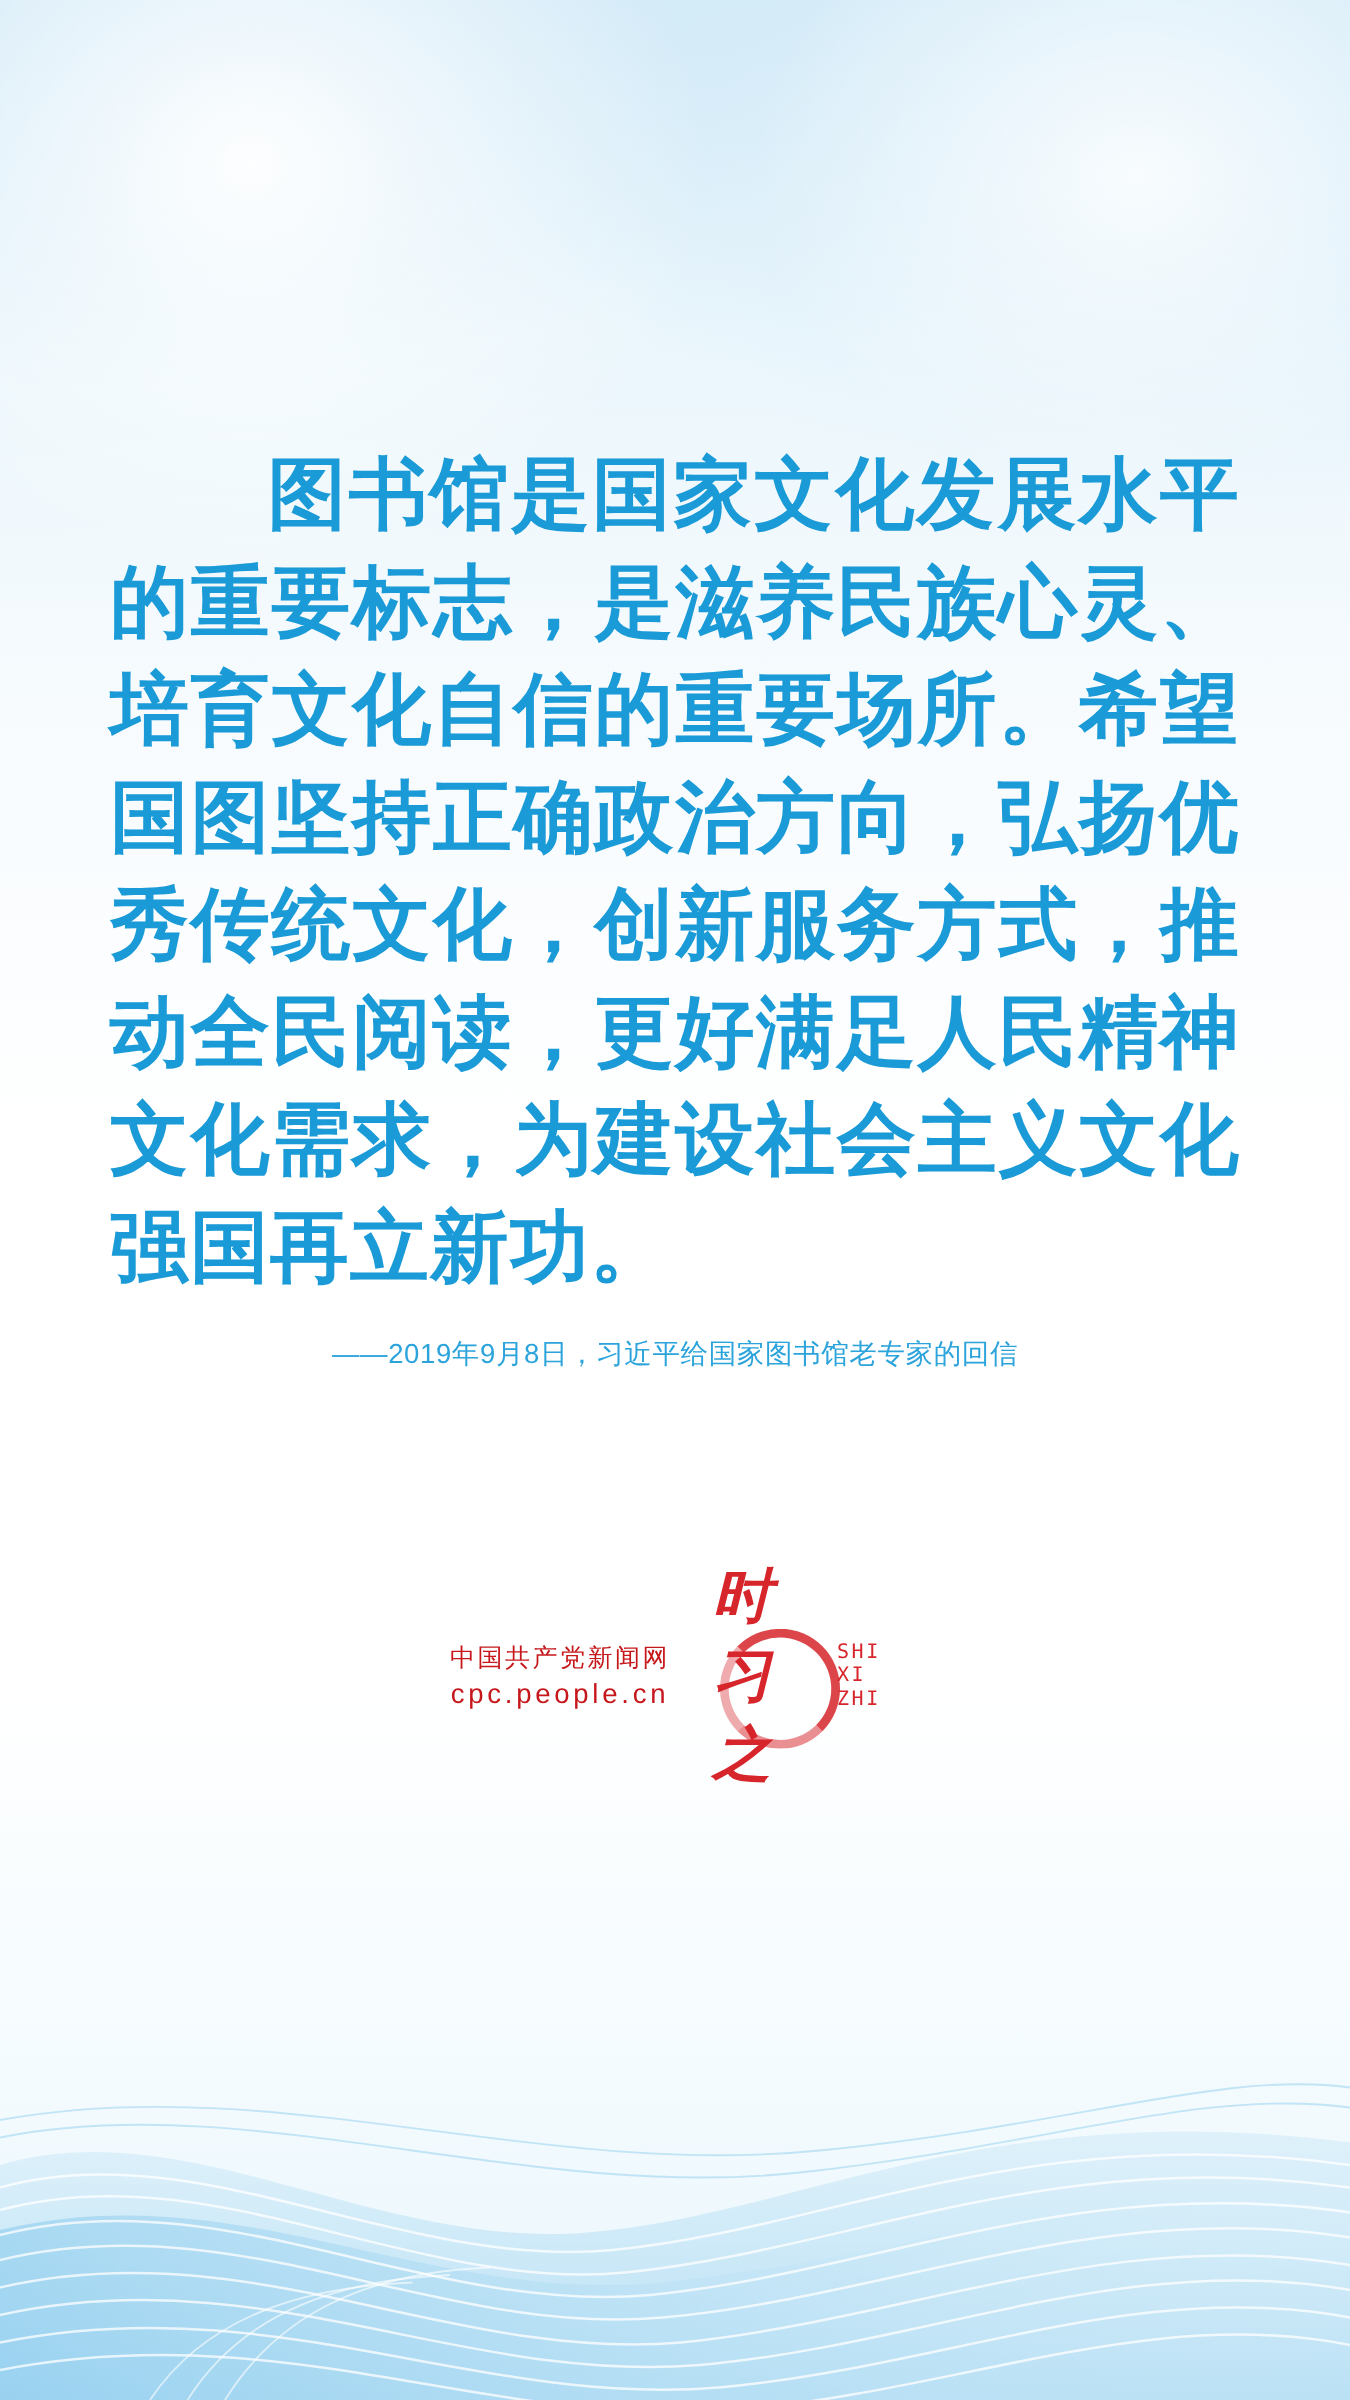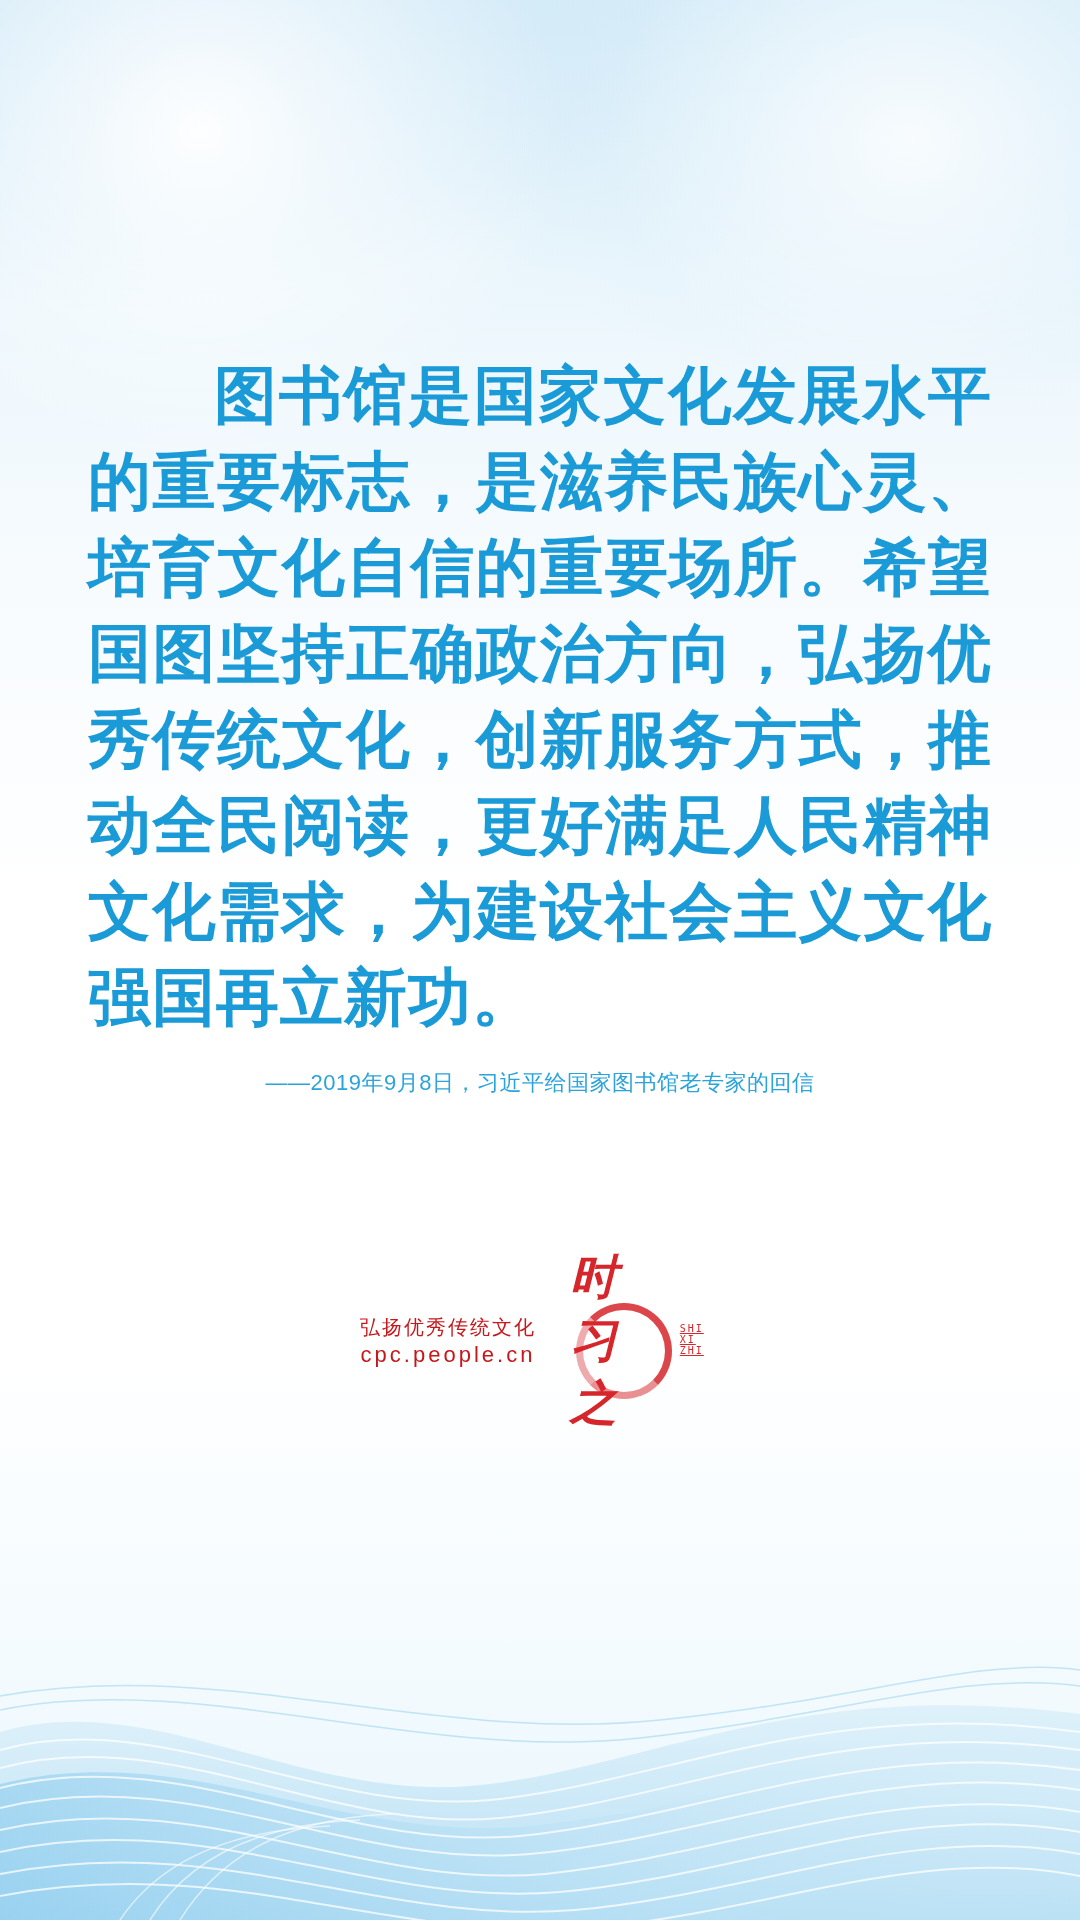--- a/index.html
+++ b/index.html
@@ -144,26 +144,25 @@
     font-style: italic;
     font-weight: 700;
     font-size: 47px;
     color: #d6262b;
     letter-spacing: 2px;
     margin-top: 6px;
   }
   .shixi-logo .pinyin {
     position: relative;
     font-family: "DejaVu Sans Mono", "Liberation Mono", monospace;
-    font-size: 10px;
+    font-size: 16px;
     color: #d6262b;
     letter-spacing: 2px;
     margin-top: 4px;
     margin-left: 36px;
-    text-decoration: underline;
   }
 
   
   .waves {
     position: absolute;
     left: 0;
     bottom: 0;
     width: 1080px;
     height: 420px;
     pointer-events: none;
@@ -178,21 +177,21 @@
   <div class="glow-tr"></div>
 
   <div class="quote-wrap">
     <p class="quote">图书馆是国家文化发展水平的重要标志，是滋养民族心灵、培育文化自信的重要场所。希望国图坚持正确政治方向，弘扬优秀传统文化，创新服务方式，推动全民阅读，更好满足人民精神文化需求，为建设社会主义文化强国再立新功。</p>
   </div>
 
   <div class="attribution">——2019年9月8日，习近平给国家图书馆老专家的回信</div>
 
   <div class="logos">
     <div class="people-logo">
-      <div class="sub">弘扬优秀传统文化</div>
+      <div class="sub">中国共产党新闻网</div>
       <div class="url">cpc.people.cn</div>
     </div>
 
     <div class="shixi-logo">
       <div class="ring"></div>
       <div class="chars">时习之</div>
       <div class="pinyin">SHI XI ZHI</div>
     </div>
   </div>
 

